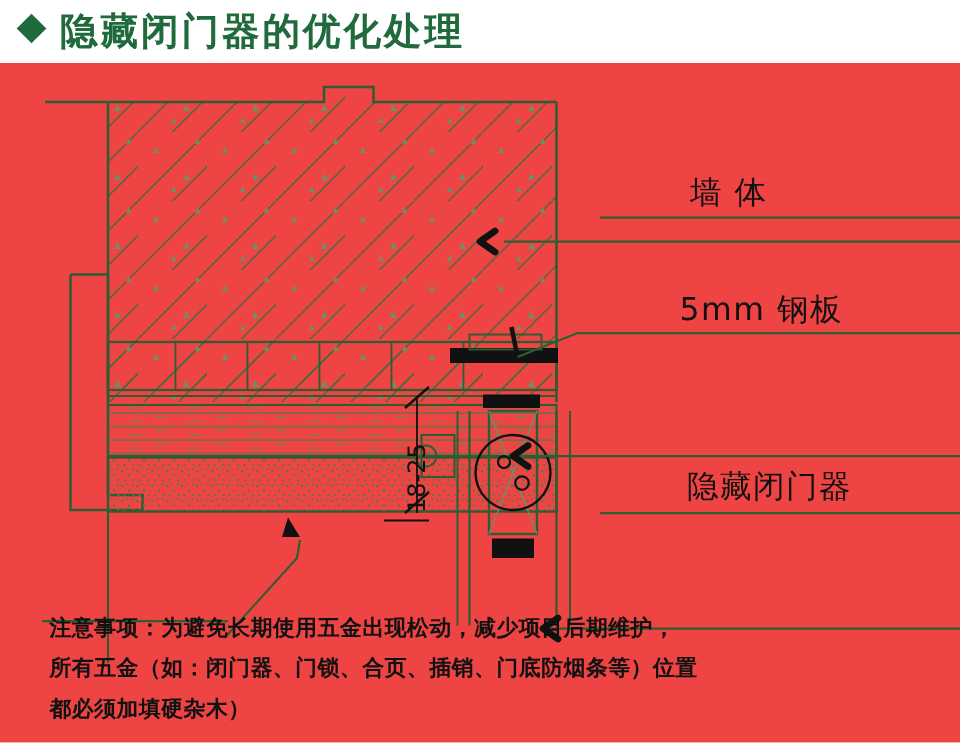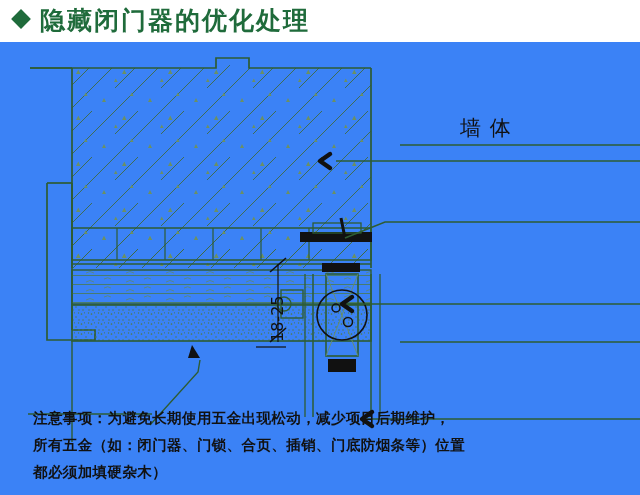--- a/index.html
+++ b/index.html
@@ -23,21 +23,21 @@
   #title-text{
     position:absolute;left:40px;top:4px;
     font-size:25px;font-weight:bold;color:#1f6b3b;
     letter-spacing:2px;line-height:34px;white-space:nowrap;
     font-family:"DejaVu Sans","Liberation Sans",sans-serif;
   }
 
   
   #green-area{
     position:absolute;left:0;top:42px;width:640px;height:453px;
-    background:#3b82f6;
+    background:#ef4444;
   }
 
   
   #drawing{position:absolute;left:0;top:0;width:640px;height:453px;}
 
   
   .rlabel{
     position:absolute;
     font-size:21px;color:#111;white-space:nowrap;
     font-family:"DejaVu Sans","Liberation Sans",sans-serif;
@@ -222,21 +222,23 @@
         <line x1="270" y1="230" x2="286" y2="216" stroke="#111111" stroke-width="1.6"></line>
         <line x1="270" y1="300" x2="286" y2="286" stroke="#111111" stroke-width="1.6"></line>
         <line x1="256" y1="305" x2="286" y2="305" stroke="#111111" stroke-width="1.2"></line>
       </g>
 
       <line x1="72" y1="299" x2="72" y2="400" stroke="#2e5c33" stroke-width="1.4"></line>
     </svg>
 
     <div class="rlabel" style="left:460px;top:72px;">墙  体</div>
 
-
+    <div class="rlabel" style="left:453px;top:150px;">5mm  钢板</div>
+
+    <div class="rlabel" style="left:458px;top:268px;">隐藏闭门器</div>
 
 
 
     <div class="dimtext" style="left:268px;top:300px;">18-25</div>
 
   </div>
 
   <div id="note-block">
     <div class="note-line" id="note-1">注意事项：为避免长期使用五金出现松动，减少项目后期维护，</div>
     <div class="note-line" id="note-3">都必须加填硬杂木）</div>

